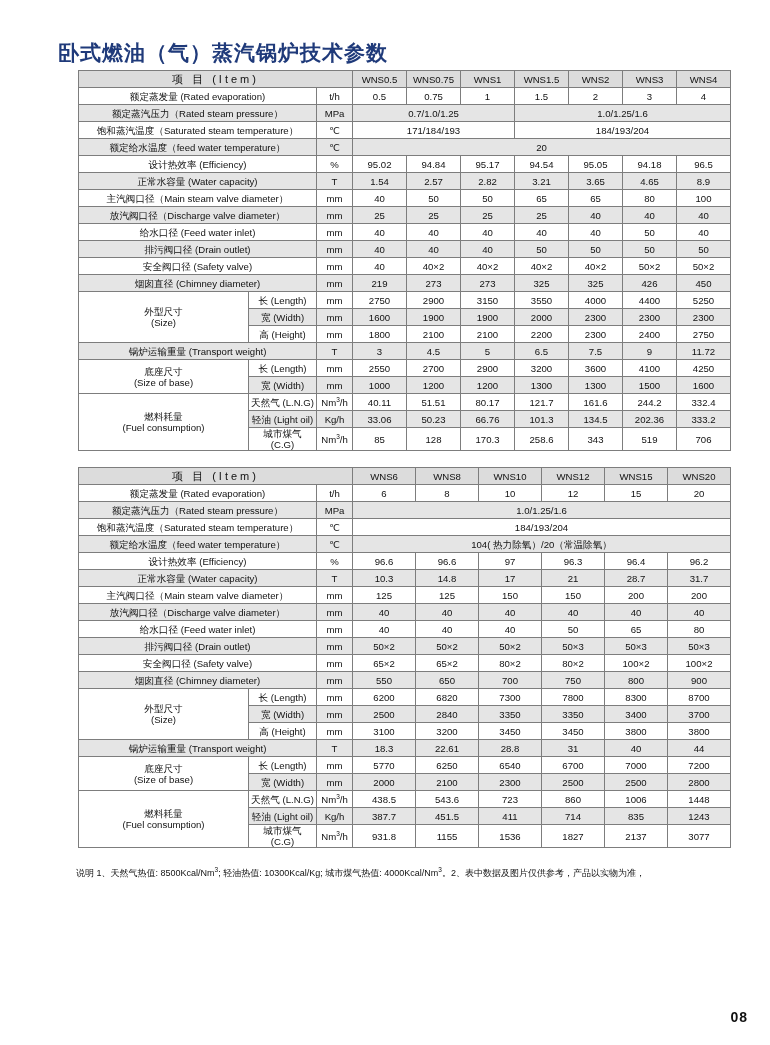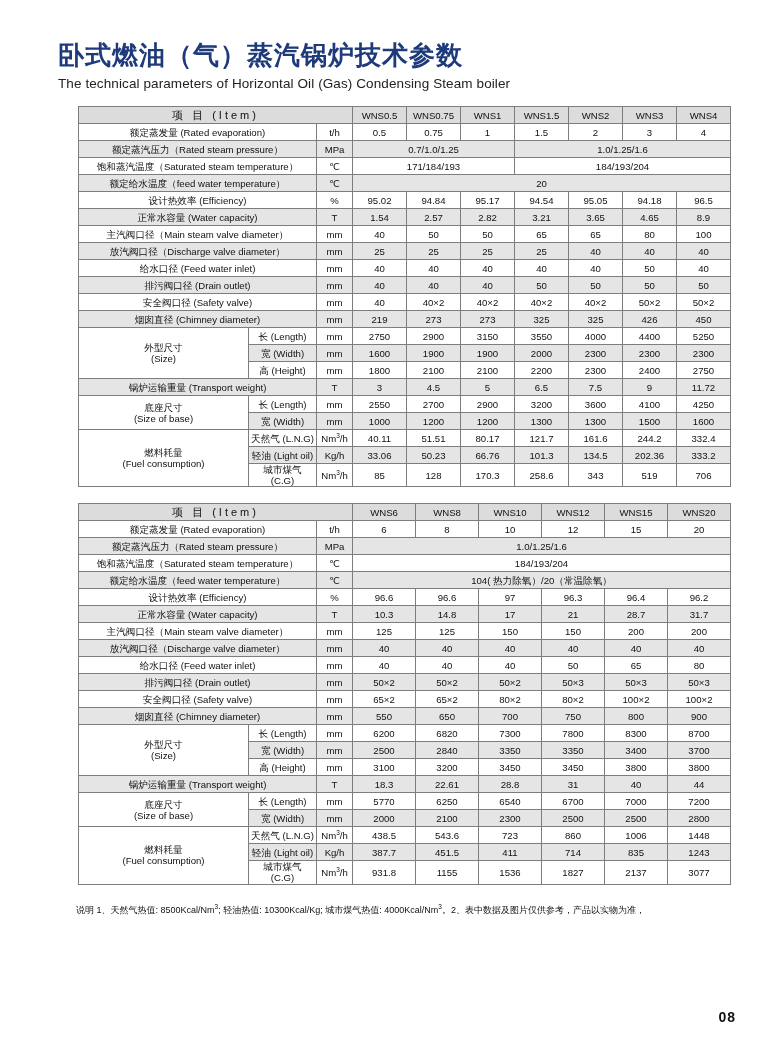--- a/index.html
+++ b/index.html
@@ -9,21 +9,21 @@
     background:#ffffff;
     font-family:"Liberation Sans","DejaVu Sans",sans-serif;
     color:#1a1a1a;
     position:relative;
     overflow:hidden;
   }
   .page { padding: 40px 58px 0 58px; }
 
   
   .title-cn {
-    font-size:26px;
+    font-size:21px;
     font-weight:bold;
     color:#1f3a7a;
     letter-spacing:1px;
     margin:0 0 5px 0;
     line-height:1.2;
   }
   .title-en {
     font-size:13.5px;
     color:#222;
     margin:0 0 14px 0;
@@ -67,35 +67,34 @@
     color:#111;
     width:652px;
     margin-top:2px;
     text-align:justify;
   }
   .note .ln { display:block; }
   .note .indent { padding-left:18px; }
 
   .pageno {
     position:absolute;
-    right:34px;
+    right:22px;
     bottom:20px;
     font-size:14px;
     color:#111;
     font-weight:bold;
     letter-spacing:1px;
   }
 </style>
 </head>
 <body>
 
 <div class="page">
 
   <h1 class="title-cn">卧式燃油（气）蒸汽锅炉技术参数</h1>
-  <div class="title-en">The technical parameters of Horizontal Oil (Gas) Condensing Steam boiler</div>
 
   <table class="spec">
     <colgroup>
       <col style="width:170px">
       <col style="width:68px">
       <col style="width:36px">
       <col style="width:54px">
         <col style="width:54px">
         <col style="width:54px">
       <col style="width:54px">

